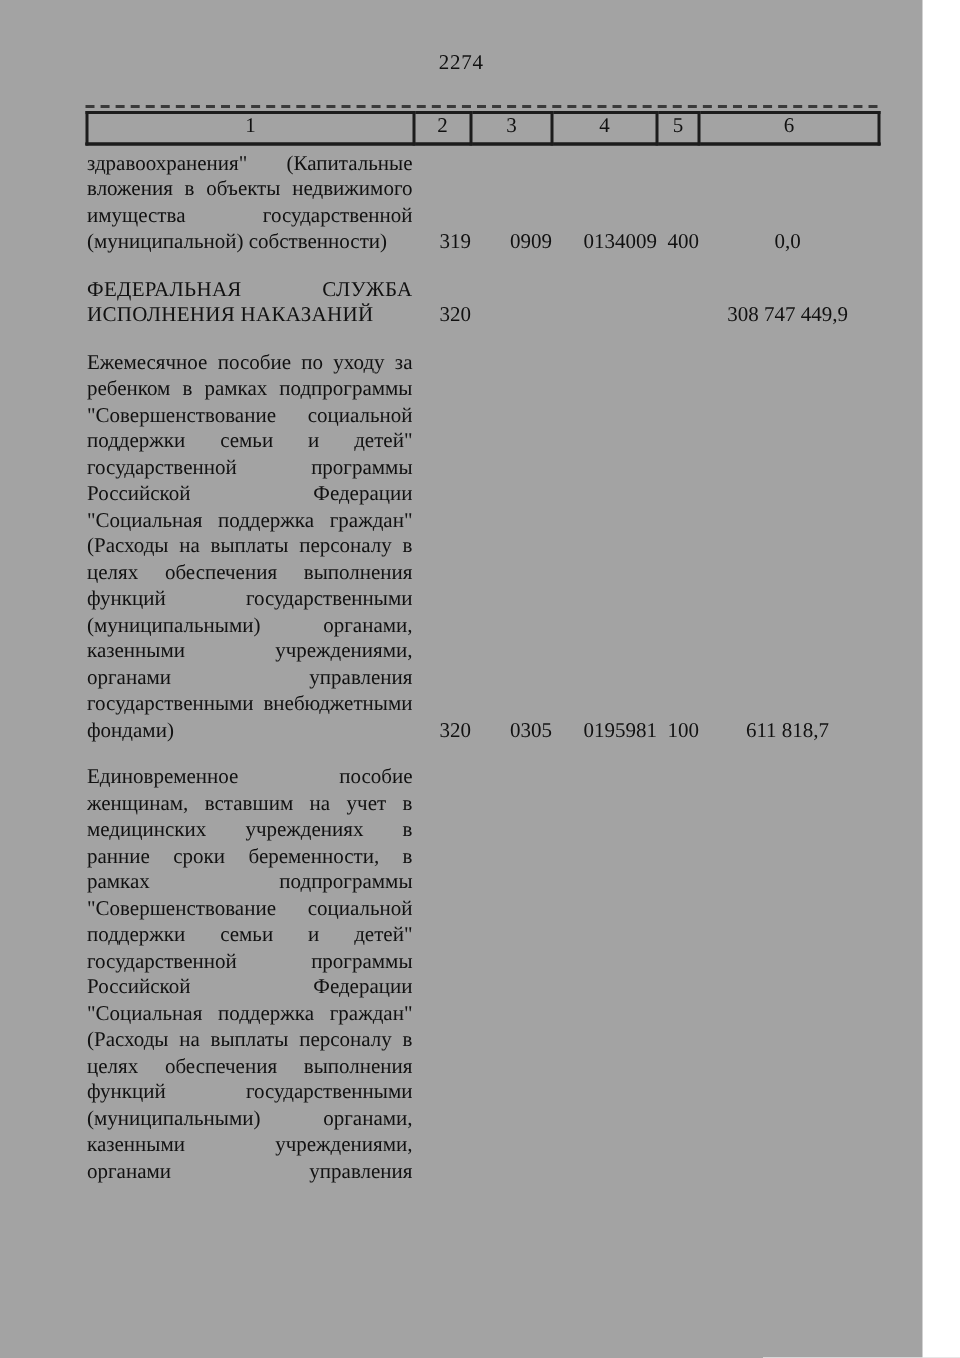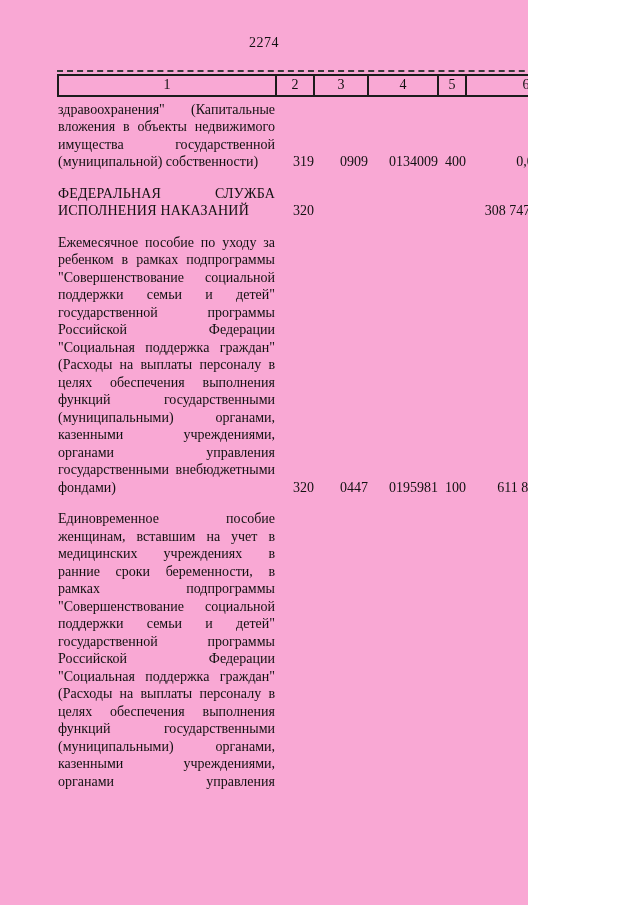--- a/index.html
+++ b/index.html
@@ -1,20 +1,20 @@
 <!DOCTYPE html>
 <html lang="ru"><head>
 <meta charset="utf-8">
 <style>
   html, body { margin: 0; padding: 0; background: #ffffff; }
   .page {
     position: relative;
-    width: 528px;
+    width: 615px;
     height: 905px;
-    background: #f9a8d4;
+    background: #a3a3a3;
     color: #111111;
     font-family: "Liberation Serif", "DejaVu Serif", serif;
     font-size: 14px;
     line-height: 17.5px;
     overflow: hidden;
     box-sizing: border-box;
     padding-top: 34px;
   }
   .page-number {
     text-align: center;
@@ -114,21 +114,21 @@
           <td class="code"></td>
           <td class="code"></td>
           <td class="amount">308 747 449,9</td>
         </tr>
 
         <tr>
           <td class="desc">
             <p>Ежемесячное пособие по уходу за ребенком в рамках подпрограммы "Совершенствование социальной поддержки семьи и детей" государственной программы Российской Федерации "Социальная поддержка граждан" (Расходы на выплаты персоналу в целях обеспечения выполнения функций государственными (муниципальными) органами, казенными учреждениями, органами управления государственными внебюджетными фондами)</p>
           </td>
           <td class="code">320</td>
-          <td class="code">0447</td>
+          <td class="code">0305</td>
           <td class="code">0195981</td>
           <td class="code">100</td>
           <td class="amount">611 818,7</td>
         </tr>
 
         <tr>
           <td class="desc">
             <p class="cut">Единовременное пособие женщинам, вставшим на учет в медицинских учреждениях в ранние сроки беременности, в рамках подпрограммы "Совершенствование социальной поддержки семьи и детей" государственной программы Российской Федерации "Социальная поддержка граждан" (Расходы на выплаты персоналу в целях обеспечения выполнения функций государственными (муниципальными) органами, казенными учреждениями, органами управления</p>
           </td>
           <td class="code"></td>

